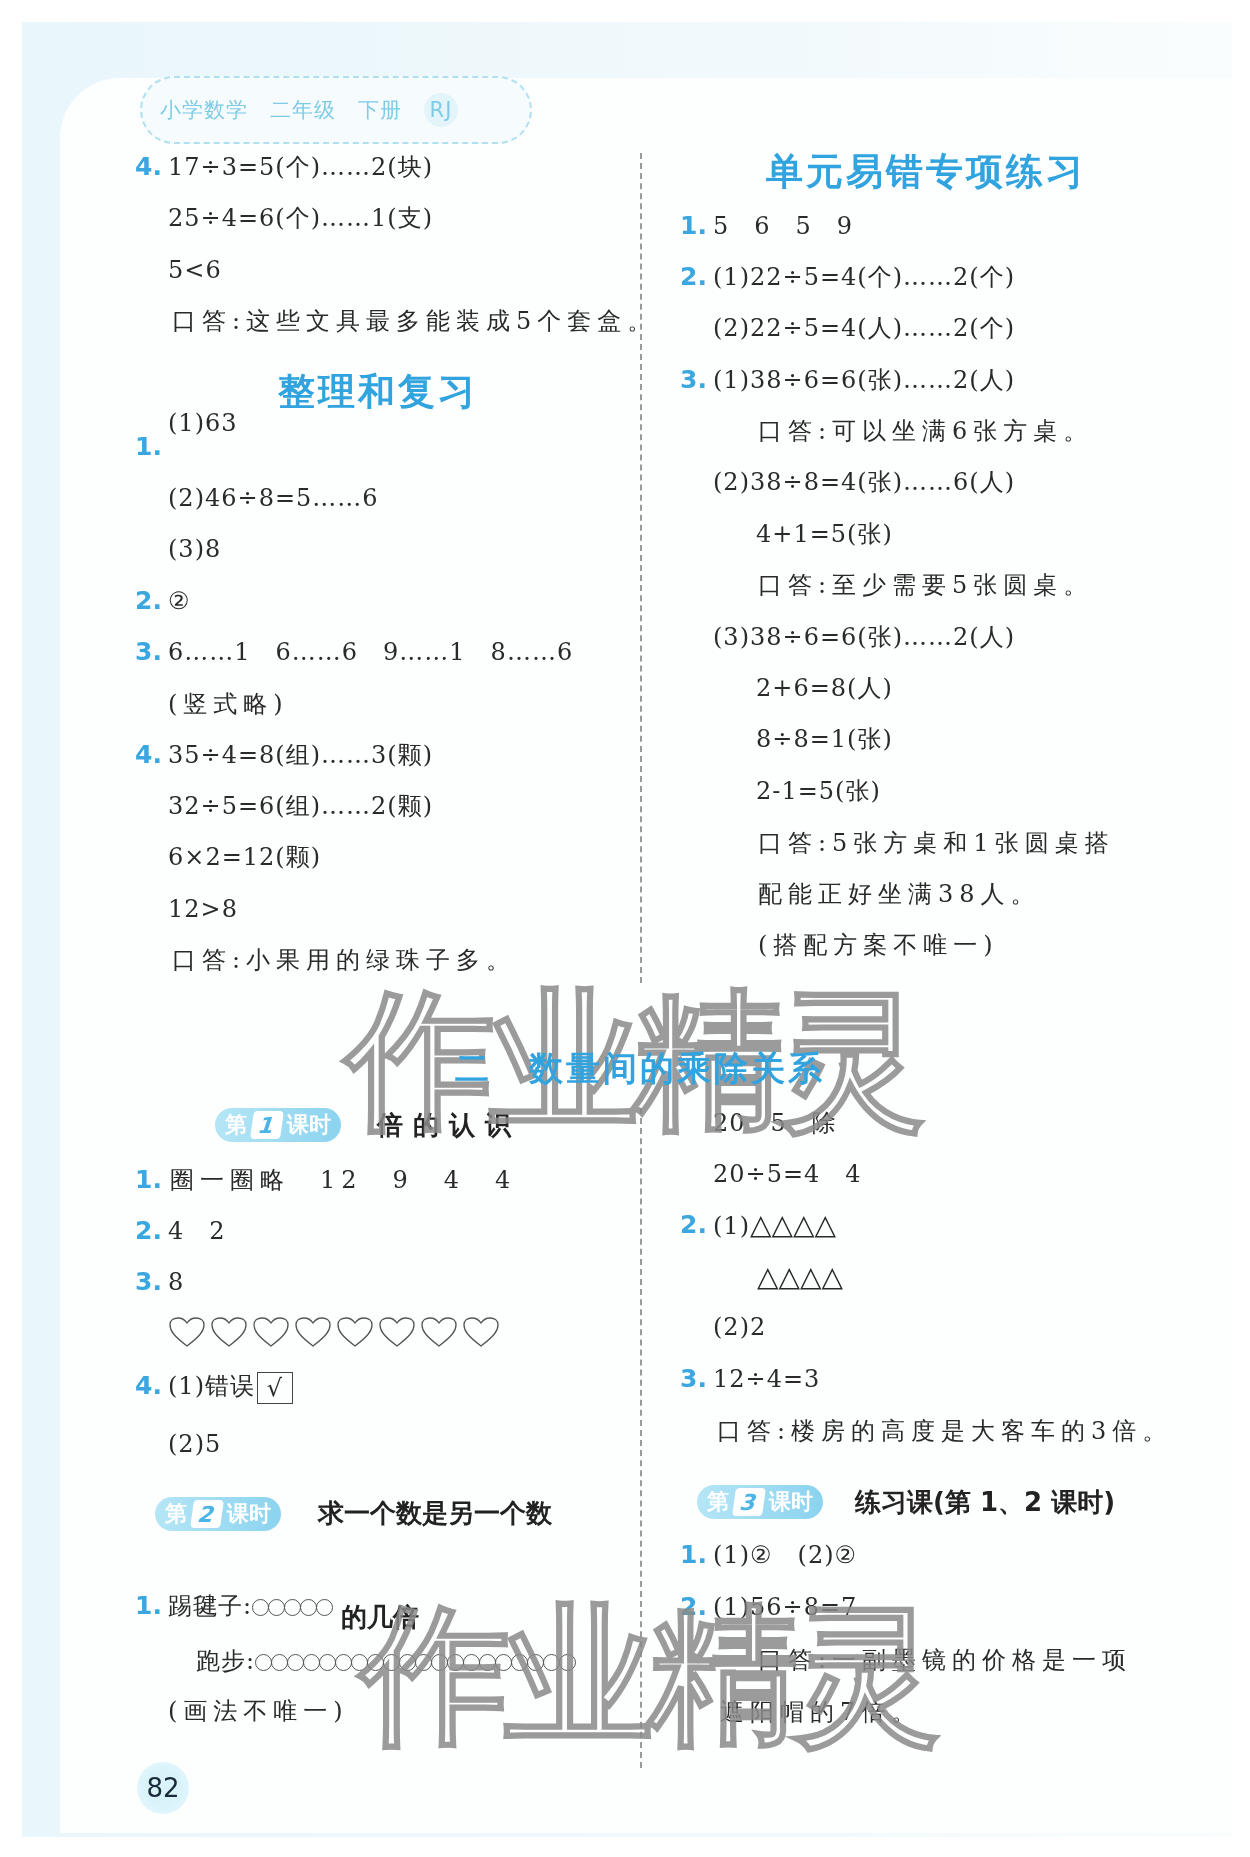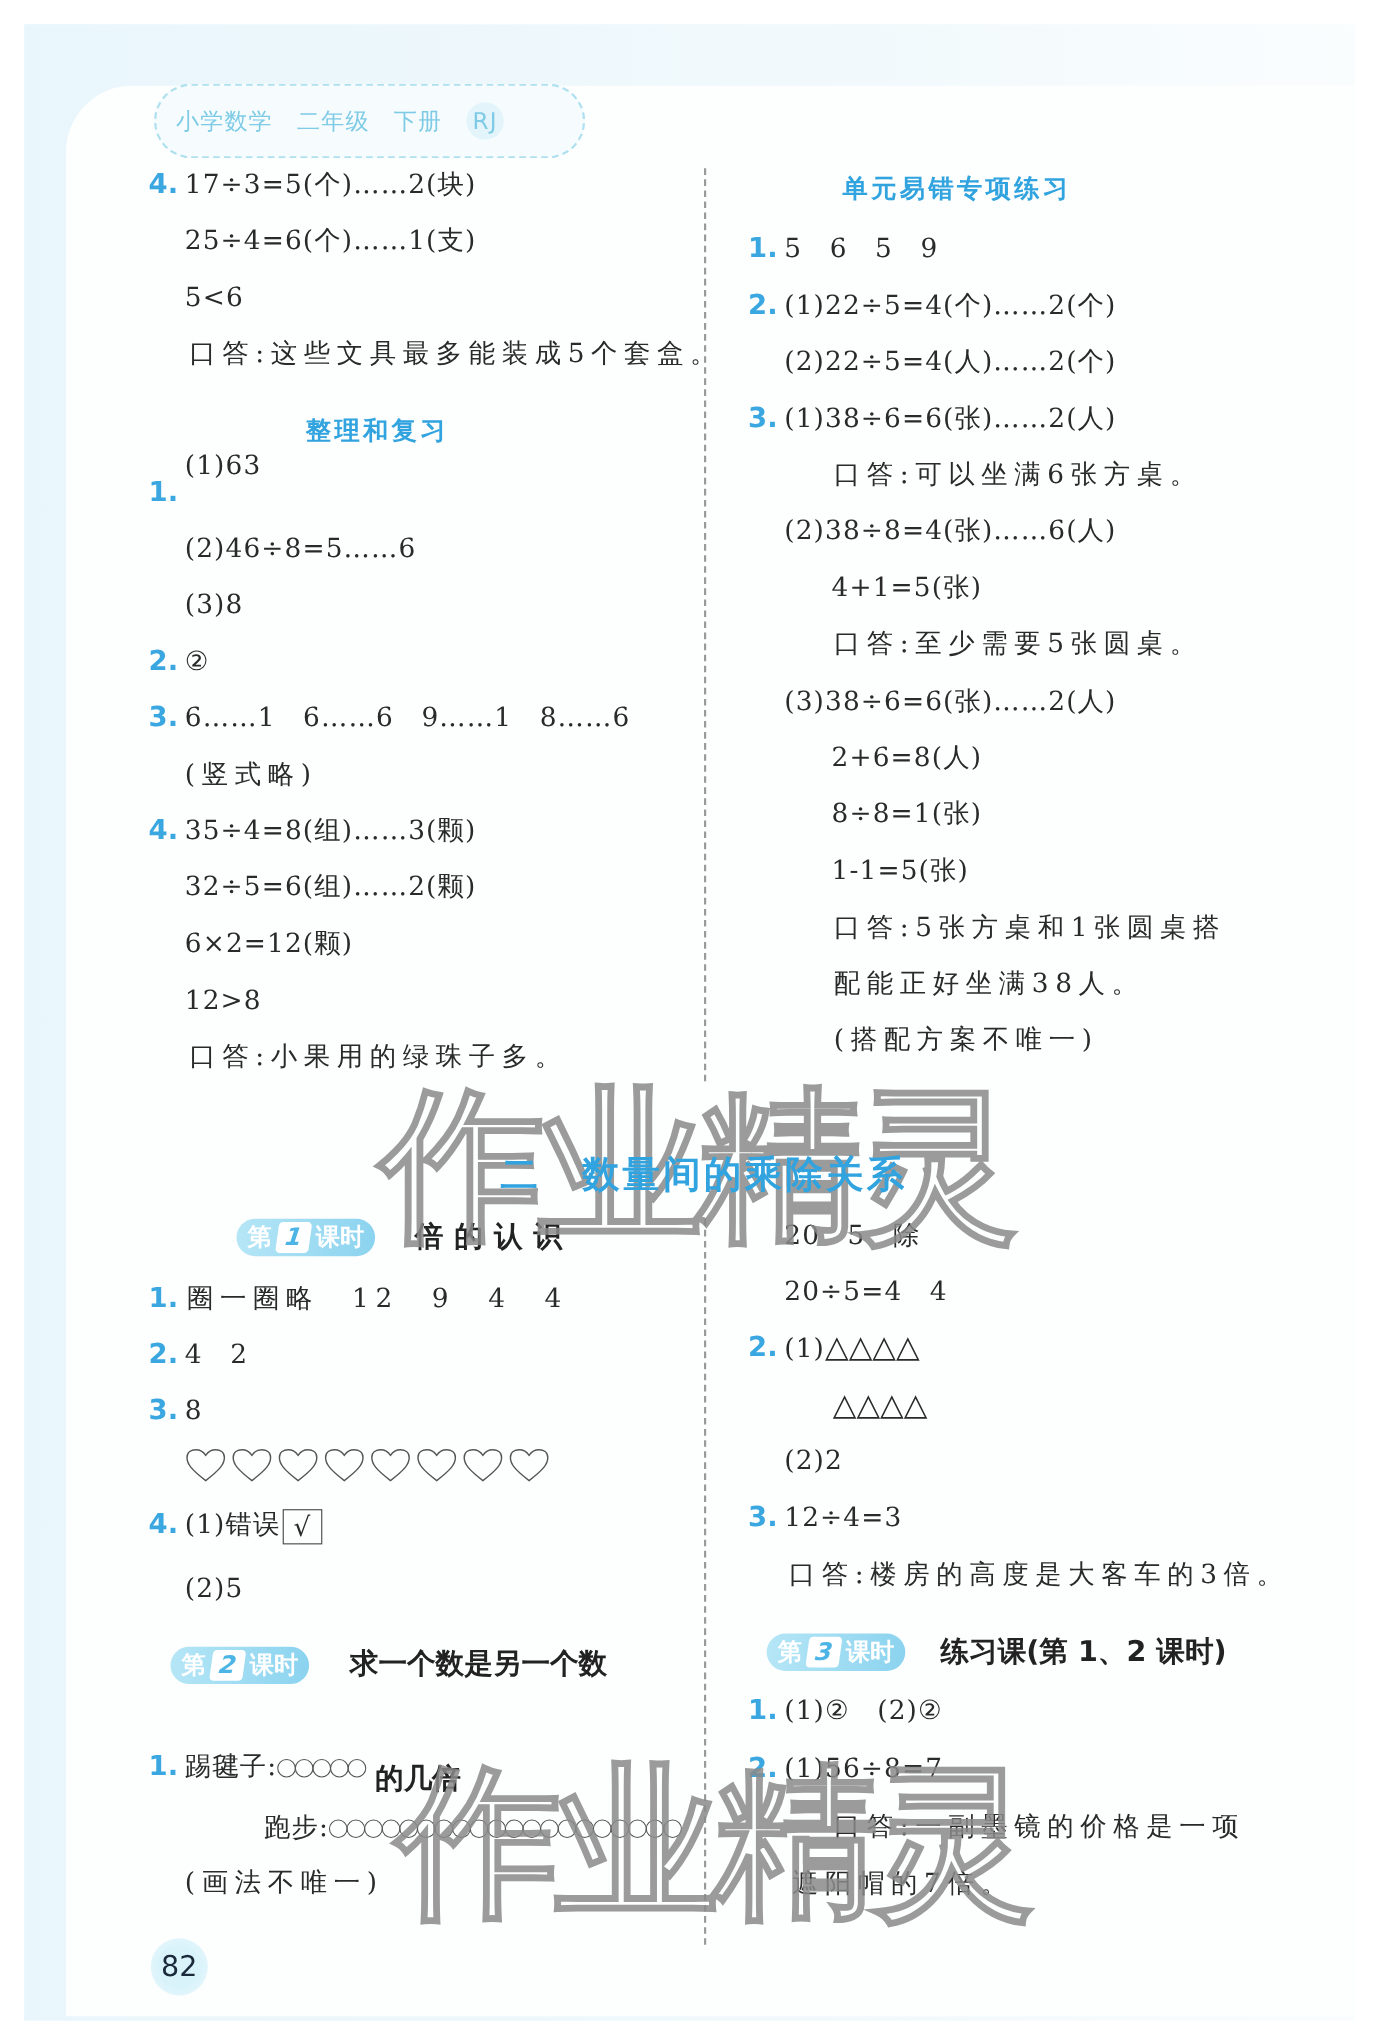--- a/index.html
+++ b/index.html
@@ -14,21 +14,21 @@
           display:flex; align-items:center; padding-left:18px; box-sizing:border-box;
           font-family:"DejaVu Sans","Liberation Sans",sans-serif; font-size:21px; color:#7fcbe6; letter-spacing:1px; }
   .pill span { margin-right:22px; }
   .pill .rj { width:34px; height:34px; border-radius:50%; background:#e3f5fb; display:inline-flex; align-items:center; justify-content:center; margin-right:0; }
   .divider { position:absolute; left:640px; border-left:2px dashed #9a9a9a; width:0; }
   .line { position:absolute; font-size:24px; line-height:30px; white-space:nowrap; letter-spacing:1px; }
   .num { position:absolute; font-family:"DejaVu Sans","Liberation Sans",sans-serif; font-weight:bold;
          color:#3aa7e1; font-size:25px; line-height:30px; }
   .cn { letter-spacing:6px; }
   .heading { position:absolute; font-family:"DejaVu Sans","Liberation Sans",sans-serif; font-weight:bold;
-             color:#31a3df; font-size:23px; line-height:40px; letter-spacing:3px; white-space:nowrap; }
+             color:#31a3df; font-size:37px; line-height:40px; letter-spacing:3px; white-space:nowrap; }
   .chapter { position:absolute; left:455px; top:1025px; font-family:"DejaVu Sans","Liberation Sans",sans-serif;
              font-weight:bold; color:#31a3df; font-size:34px; line-height:42px; letter-spacing:3px; white-space:nowrap; z-index:2;margin-top:22px; }
   .badge { position:absolute; height:34px; border-radius:17px; background:linear-gradient(90deg,#b5e6f6,#8bd3ef);
            display:flex; align-items:center; padding:0 10px; box-sizing:border-box;
            font-family:"DejaVu Sans","Liberation Sans",sans-serif; color:#ffffff; font-size:22px; font-weight:bold; }
   .badge .n { display:inline-flex; width:30px; height:28px; background:#ffffff; color:#4db5e6; transform:skewX(-8deg);
               border-radius:4px; align-items:center; justify-content:center; margin:0 5px; font-style:italic; }
   .lesson-title { position:absolute; font-family:"DejaVu Sans","Liberation Sans",sans-serif; font-weight:bold;
                   font-size:26px; line-height:40px; color:#222; white-space:nowrap; }
   .hearts { position:absolute; left:168px; top:1316px; display:flex; gap:4px; }
@@ -92,21 +92,21 @@
 <div class="line" style="left:713px;top:313px;">(2)22÷5=4(人)……2(个)</div>
 <div class="num" style="left:680px;top:365px;">3.</div>
 <div class="line" style="left:713px;top:365px;">(1)38÷6=6(张)……2(人)</div>
 <div class="line cn" style="left:758px;top:416px;">口答:可以坐满6张方桌。</div>
 <div class="line" style="left:713px;top:467px;">(2)38÷8=4(张)……6(人)</div>
 <div class="line" style="left:756px;top:519px;">4+1=5(张)</div>
 <div class="line cn" style="left:758px;top:570px;">口答:至少需要5张圆桌。</div>
 <div class="line" style="left:713px;top:622px;">(3)38÷6=6(张)……2(人)</div>
 <div class="line" style="left:756px;top:673px;">2+6=8(人)</div>
 <div class="line" style="left:756px;top:724px;">8÷8=1(张)</div>
-<div class="line" style="left:756px;top:776px;">1-1=5(张)</div>
+<div class="line" style="left:756px;top:776px;">2-1=5(张)</div>
 <div class="line cn" style="left:758px;top:828px;">口答:5张方桌和1张圆桌搭</div>
 <div class="line cn" style="left:758px;top:879px;">配能正好坐满38人。</div>
 <div class="line cn" style="left:758px;top:930px;">(搭配方案不唯一)</div>
 
 <div class="chapter">二　数量间的乘除关系</div>
 
 <div class="badge" style="left:215px;top:1108px;">
   <span>第</span>
   <span class="n">1</span>
   <span>课时</span>
@@ -160,21 +160,21 @@
 <div class="num" style="left:135px;top:1591px;">1.</div>
 <div class="line" style="left:168px;top:1591px;">
   <span>踢毽子:</span><span class="circles">
       <i></i>
       <i></i>
       <i></i>
       <i></i>
       <i></i>
     </span>
 </div>
-<div class="line" style="left:196px;top:1646px;margin-left:44px;">
+<div class="line" style="left:196px;top:1646px;">
   <span>跑步:</span><span class="circles">
       <i></i>
       <i></i>
       <i></i>
       <i></i>
       <i></i>
       <i></i>
       <i></i>
       <i></i>
       <i></i>

